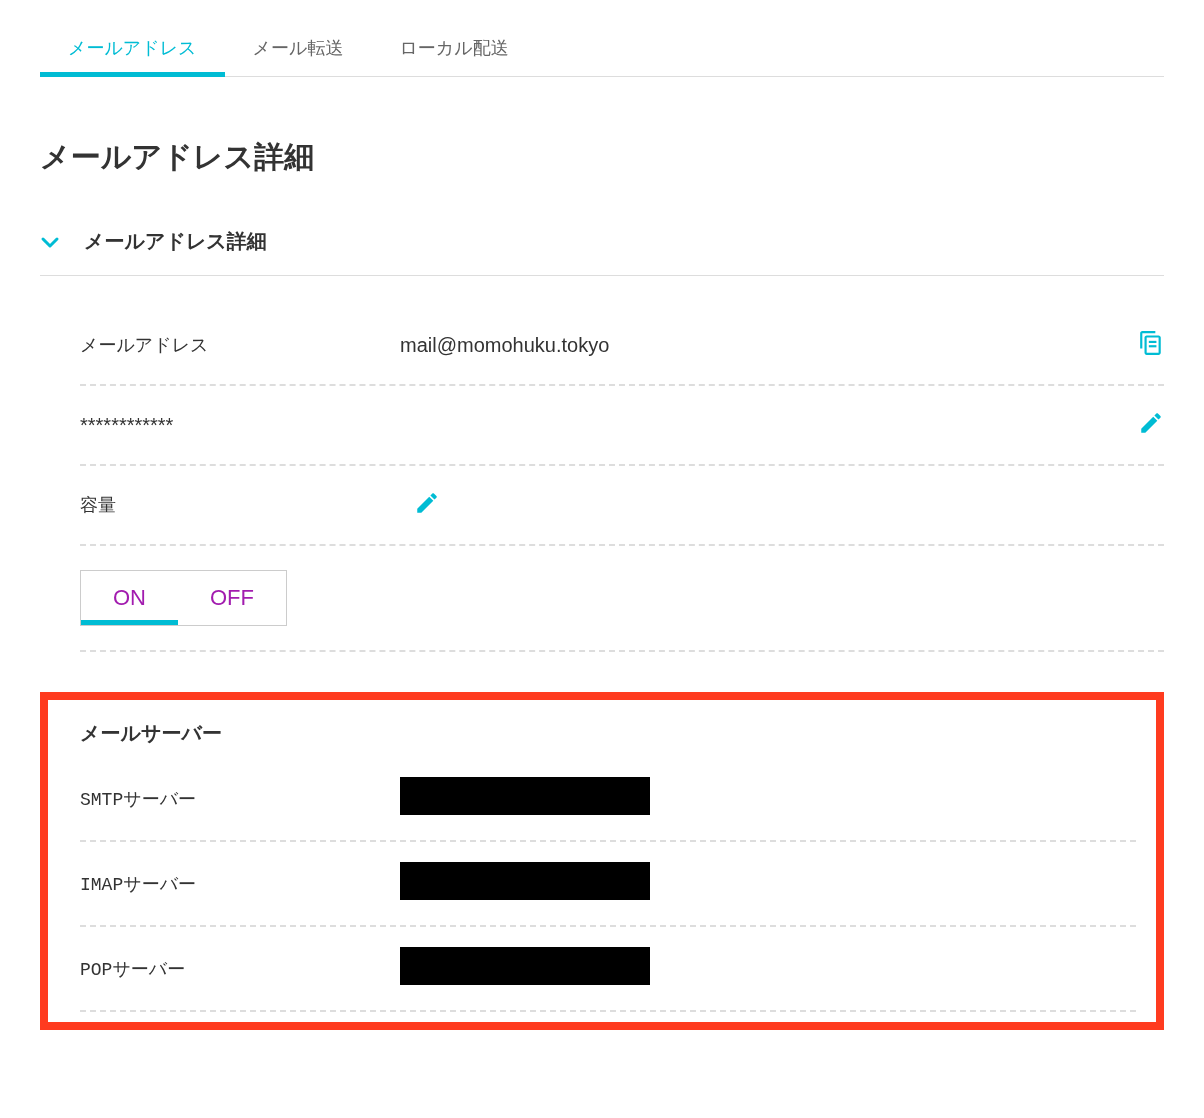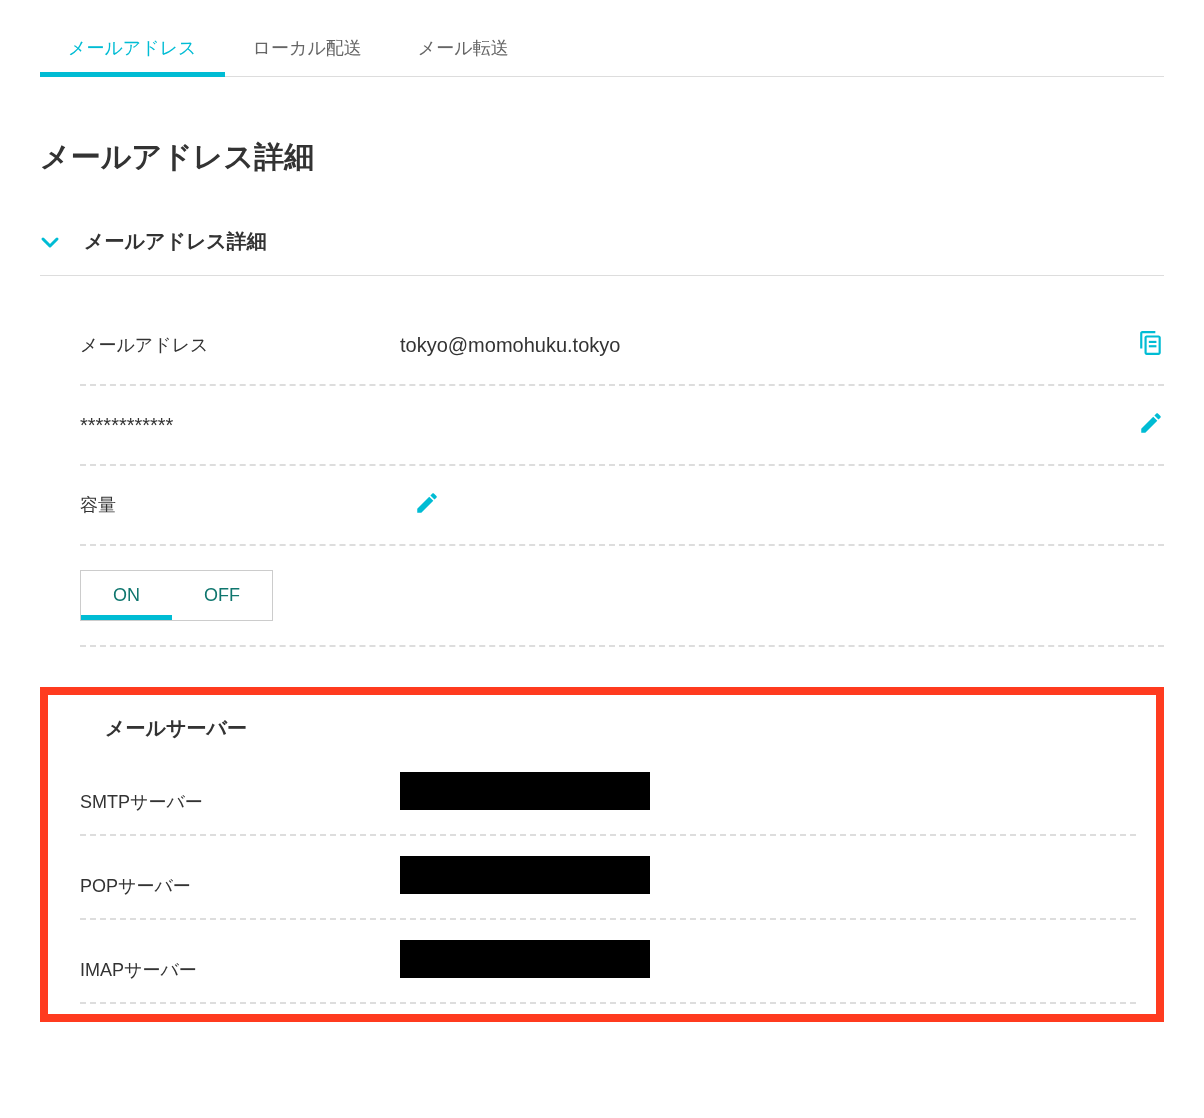--- a/index.html
+++ b/index.html
@@ -96,22 +96,22 @@
     .detail-action svg {
       width: 26px;
       height: 26px;
     }
     .toggle-group {
       display: inline-flex;
       border: 1px solid #ccc;
     }
     .toggle-btn {
       padding: 14px 32px;
-      font-size: 18px;
-      color: #0f766e;
+      font-size: 22px;
+      color: #a21caf;
       background: #fff;
       border: none;
       cursor: pointer;
       position: relative;
     }
     .toggle-btn.active::after {
       content: "";
       position: absolute;
       bottom: 0;
       left: 0;
@@ -126,27 +126,27 @@
     }
     .server-inner {
       padding-left: 32px;
       padding-right: 20px;
     }
     .server-title {
       font-size: 20px;
       font-weight: bold;
       color: #333;
       margin-bottom: 10px;
-      margin-left: 25px;
     }
     .server-row {
       display: flex;
-      align-items: flex-end;
+      align-items: center;
       padding: 20px 0;
       border-bottom: 2px dashed #ddd;
+      font-family: Liberation Mono, monospace;
     }
     .server-label {
       width: 320px;
       font-size: 18px;
       color: #333;
     }
     .server-value {
       flex: 1;
     }
     .redacted {
@@ -157,43 +157,43 @@
     }
   </style>
 </head>
 <body>
 
 <div class="tabs">
   <div class="tab active">
     <span>メールアドレス</span>
   </div>
   <div class="tab">
+    <span>メール転送</span>
+  </div>
+  <div class="tab">
     <span>ローカル配送</span>
-  </div>
-  <div class="tab">
-    <span>メール転送</span>
   </div>
 </div>
 
 <h1 class="page-title">メールアドレス詳細</h1>
 
 <div class="section-header">
   <span class="chevron-icon">
     <svg viewBox="0 0 20 12" fill="none" stroke="#00bcd4" stroke-width="3" stroke-linecap="round" stroke-linejoin="round">
       <polyline points="3,3 10,10 17,3"></polyline>
     </svg>
   </span>
   <span class="section-title">メールアドレス詳細</span>
 </div>
 
 <div class="detail-rows">
 
   <div class="detail-row">
     <div class="detail-label">メールアドレス</div>
-    <div class="detail-value">tokyo@momohuku.tokyo</div>
+    <div class="detail-value">mail@momohuku.tokyo</div>
     <div class="detail-action">
       <svg viewBox="0 0 24 24">
         <path fill="#00bcd4" d="M16 1H4C2.9 1 2 1.9 2 3v14h2V3h12V1zm3 4H8C6.9 5 6 5.9 6 7v14c0 1.1.9 2 2 2h11c1.1 0 2-.9 2-2V7c0-1.1-.9-2-2-2zm0 16H8V7h11v14z"></path>
         <rect x="10" y="10" width="7" height="2" fill="#00bcd4"></rect>
         <rect x="10" y="14" width="7" height="2" fill="#00bcd4"></rect>
       </svg>
     </div>
   </div>
 
   <div class="detail-row">
@@ -230,26 +230,26 @@
     <div class="server-title">メールサーバー</div>
 
     <div class="server-row">
       <div class="server-label">SMTPサーバー</div>
       <div class="server-value">
         <span class="redacted"></span>
       </div>
     </div>
 
     <div class="server-row">
+      <div class="server-label">IMAPサーバー</div>
+      <div class="server-value">
+        <span class="redacted"></span>
+      </div>
+    </div>
+
+    <div class="server-row">
       <div class="server-label">POPサーバー</div>
       <div class="server-value">
         <span class="redacted"></span>
       </div>
     </div>
-
-    <div class="server-row">
-      <div class="server-label">IMAPサーバー</div>
-      <div class="server-value">
-        <span class="redacted"></span>
-      </div>
-    </div>
   </div>
 </div>
 
 </body></html>

